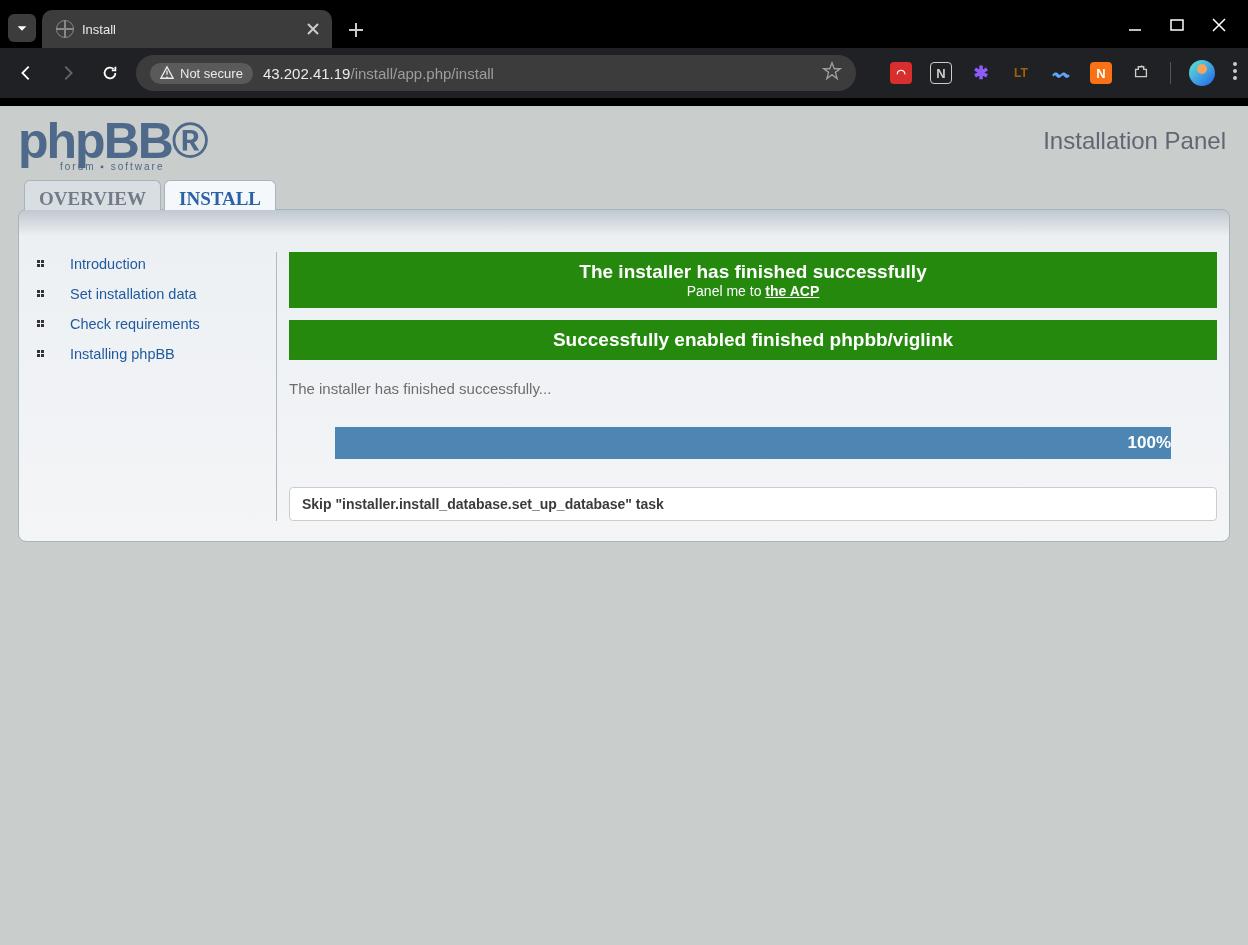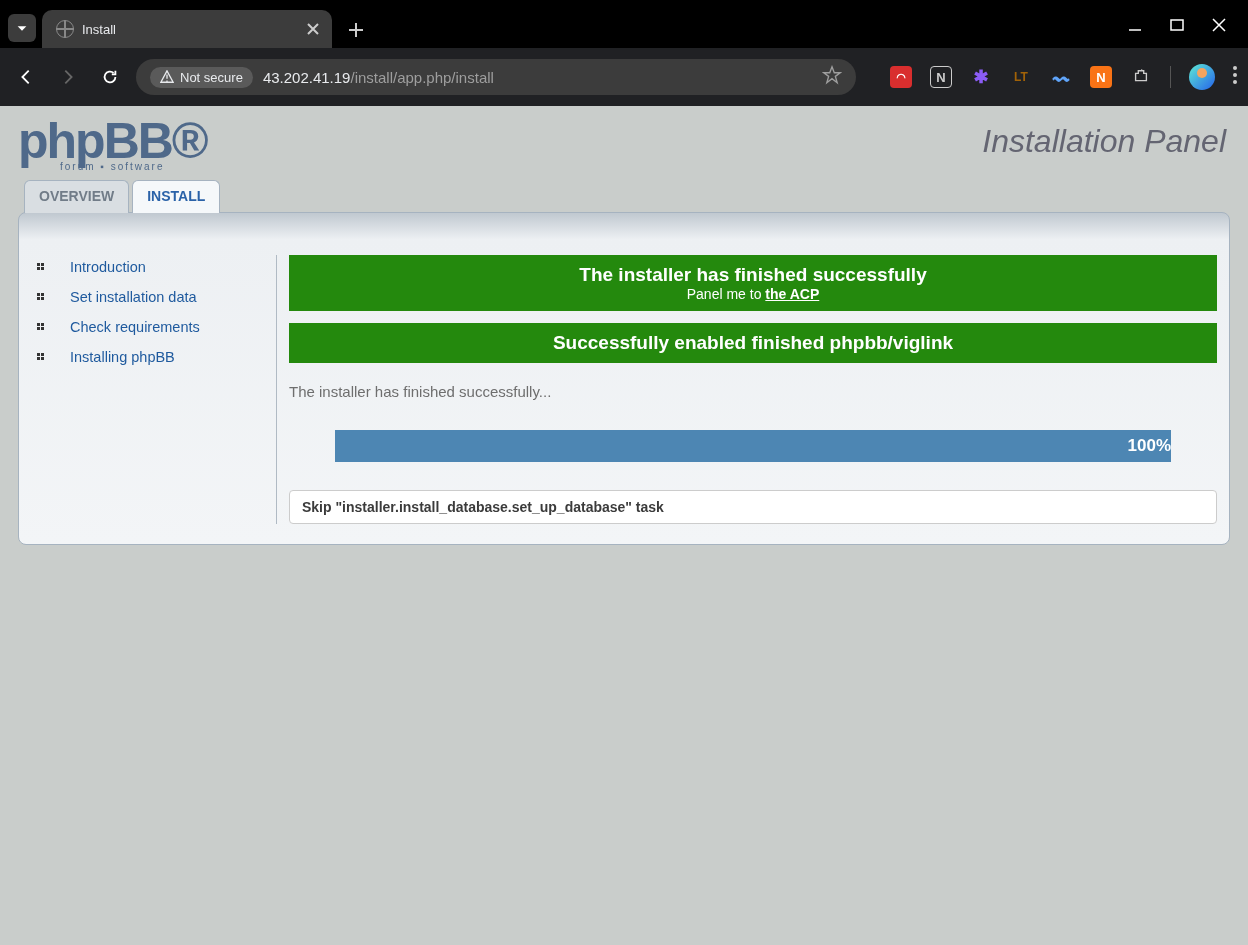--- a/index.html
+++ b/index.html
@@ -63,21 +63,21 @@
       width: 28px; height: 28px; margin-left: 10px; margin-bottom: 4px;
       display:flex; align-items:center; justify-content:center; cursor:pointer;
     }
     .new-tab svg { width: 16px; height: 16px; stroke:#ccc; stroke-width:2; }
     .win-controls {
       margin-left: auto; display:flex; gap: 28px; padding-right: 14px;
       padding-bottom: 12px;
     }
     .win-btn svg { stroke: #fff; stroke-width: 1.5; fill: none; width: 14px; height: 14px; }
     .toolbar {
-      height: 58px;
+      height: 50px;
       background: #202124;
       display: flex;
       align-items: center;
       padding: 0 10px;
       gap: 10px;
     }
     .nav-btn {
       width: 32px; height: 32px;
       display:flex; align-items:center; justify-content:center;
       border-radius: 50%;
@@ -146,40 +146,39 @@
       line-height: 1;
       position: relative;
     }
     .logo-sub {
       font-size: 10px; color: #4F698A; letter-spacing: 2px;
       position: absolute; bottom: -6px; left: 42px;
       font-weight: normal;
     }
     .panel-title {
       color: #646572;
-      font-size: 32px;
+      font-size: 24px;
       font-family: "Trebuchet MS", Arial, sans-serif;
-      font-style: italic;
     }
     .tabs {
       display: flex;
       gap: 3px;
       padding-left: 6px;
     }
     .tab-btn {
       background: #D9DEE2;
       border: 1px solid #A6B3C0;
       border-bottom: none;
       border-radius: 6px 6px 0 0;
-      padding: 7px 14px 9px;
+      padding: 7px 14px 0;
       color: #717C88;
-      font-size: 14px;
+      font-size: 19px;
       font-weight: bold;
       cursor: pointer;
-      font-family: Liberation Sans, sans-serif;
+      font-family: Liberation Serif, serif;
     }
     .tab-btn.active {
       background: #F5F8FA;
       color: #2A62A8;
       border-color: #A6B3C0;
     }
     .main-panel {
       background: linear-gradient(to bottom, #C0C8D0 0%, #EDF0F3 8%, #F3F5F7 100%);
       border: 1px solid #A6B3C0;
       border-radius: 8px;

